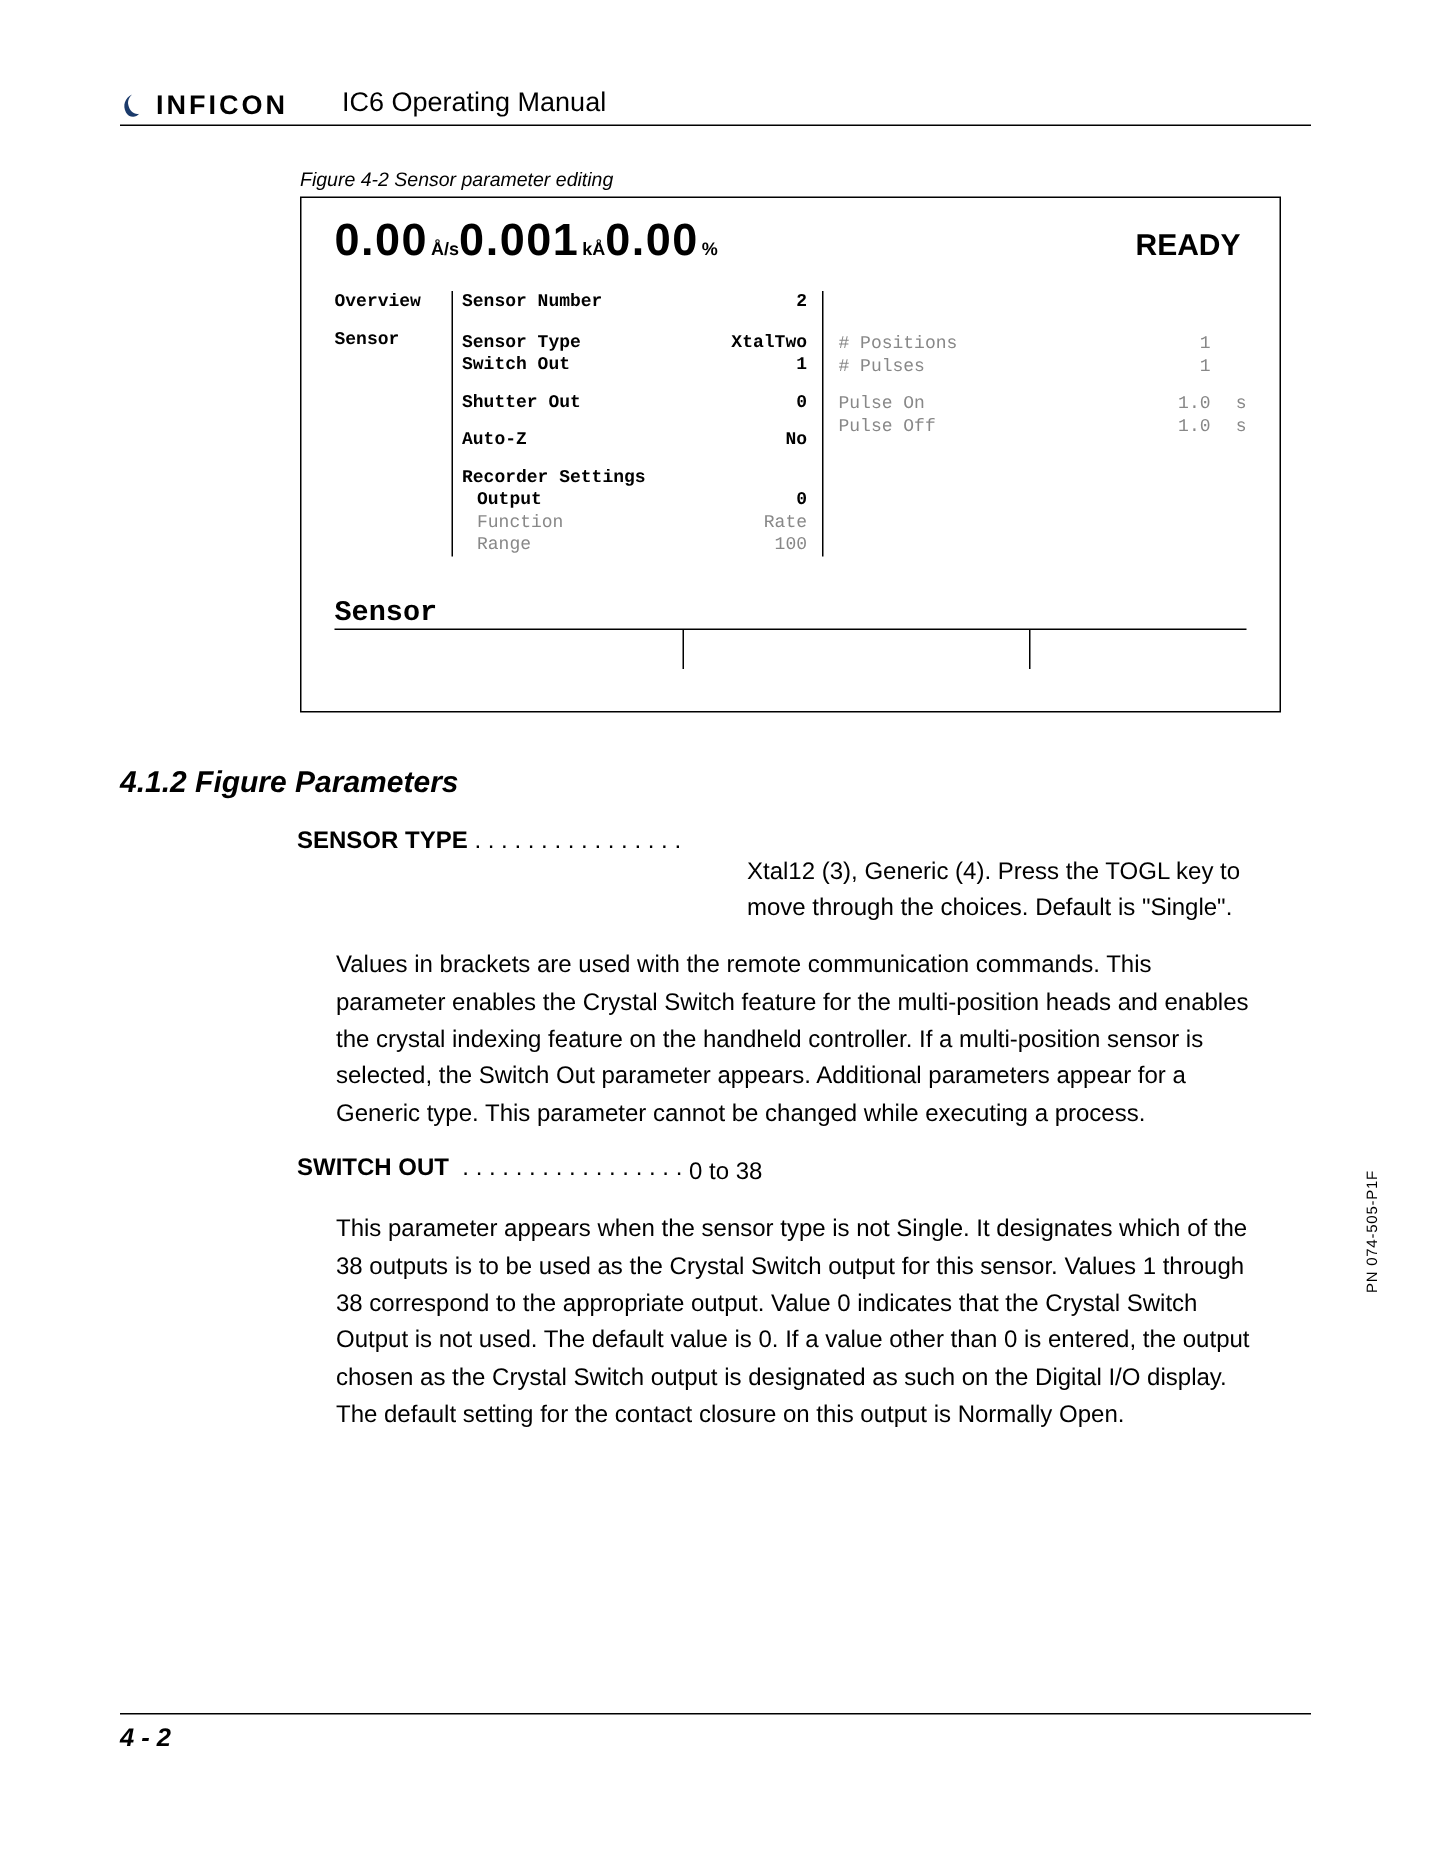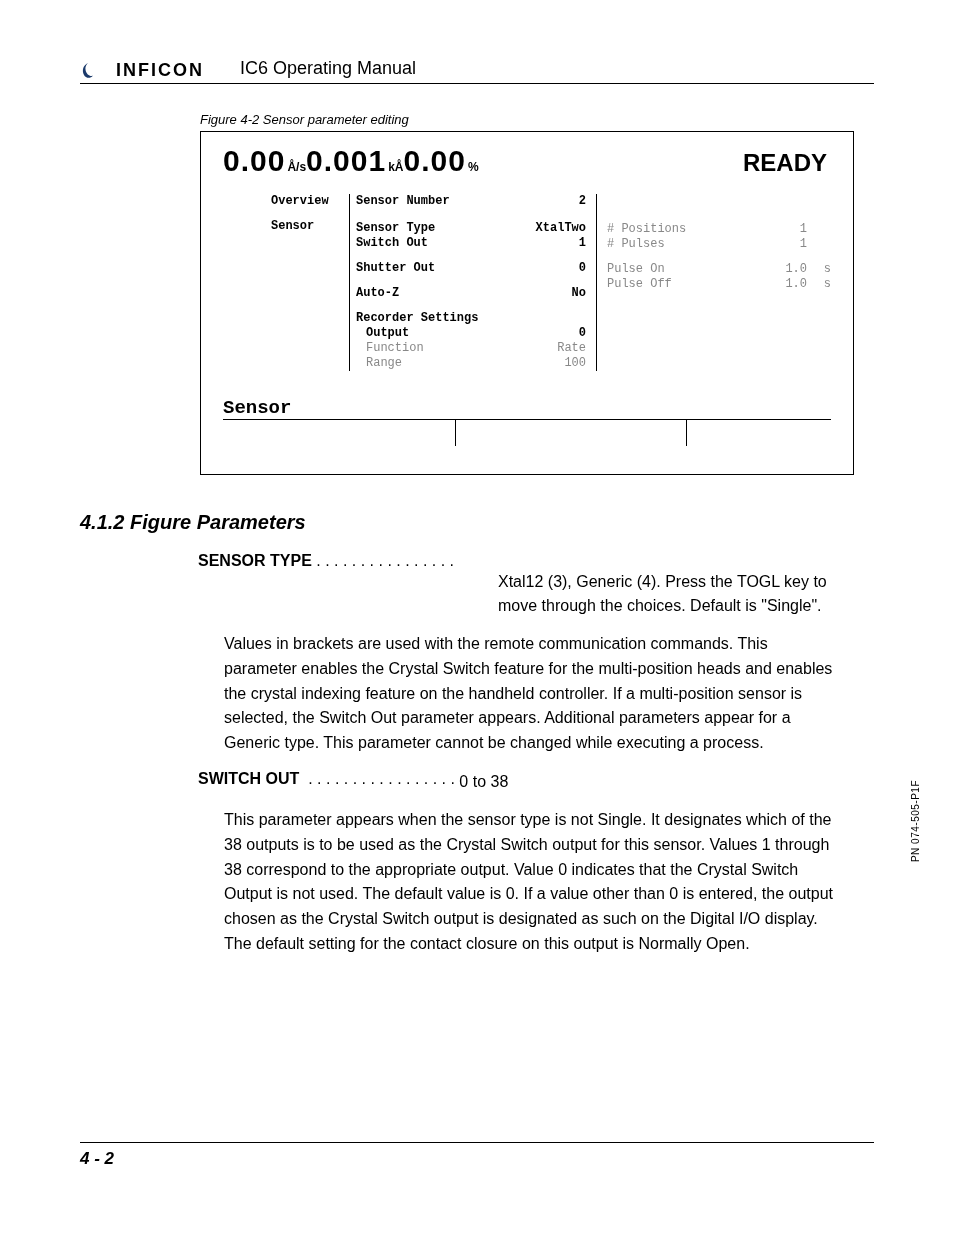--- a/index.html
+++ b/index.html
@@ -17,21 +17,21 @@
   }
   .header-row {
     display: flex;
     align-items: flex-end;
     border-bottom: 1.5px solid #000;
     padding-bottom: 2px;
   }
   .logo {
     display: flex;
     align-items: center;
-    gap: 20px;
+    gap: 8px;
   }
   .logo-mark {
     width: 16px;
     height: 18px;
   }
   .logo-text {
     font-size: 18px;
     font-weight: 600;
     letter-spacing: 2px;
   }
@@ -60,37 +60,36 @@
     font-weight: 900;
     font-size: 30px;
     letter-spacing: 1px;
   }
   .unit {
     font-size: 12px;
     font-weight: 700;
     margin-left: 2px;
   }
   .ready {
-    font-size: 24px;
+    font-size: 20px;
     font-weight: 900;
     margin-left: auto;
     margin-right: 4px;
     font-family: Arial, sans-serif;
   }
   .screen-cols {
     display: flex;
     margin-top: 16px;
     gap: 0;
     font-family: "Courier New", monospace;
     font-size: 12px;
     line-height: 1.25;
   }
   .sc-left {
     width: 78px;
-    margin-left: 48px;
   }
   .sc-left div { font-weight: 700; margin-bottom: 10px; }
   .sc-mid {
     border-left: 1px solid #000;
     padding-left: 6px;
     width: 240px;
   }
   .sc-right {
     border-left: 1px solid #000;
     padding-left: 10px;

